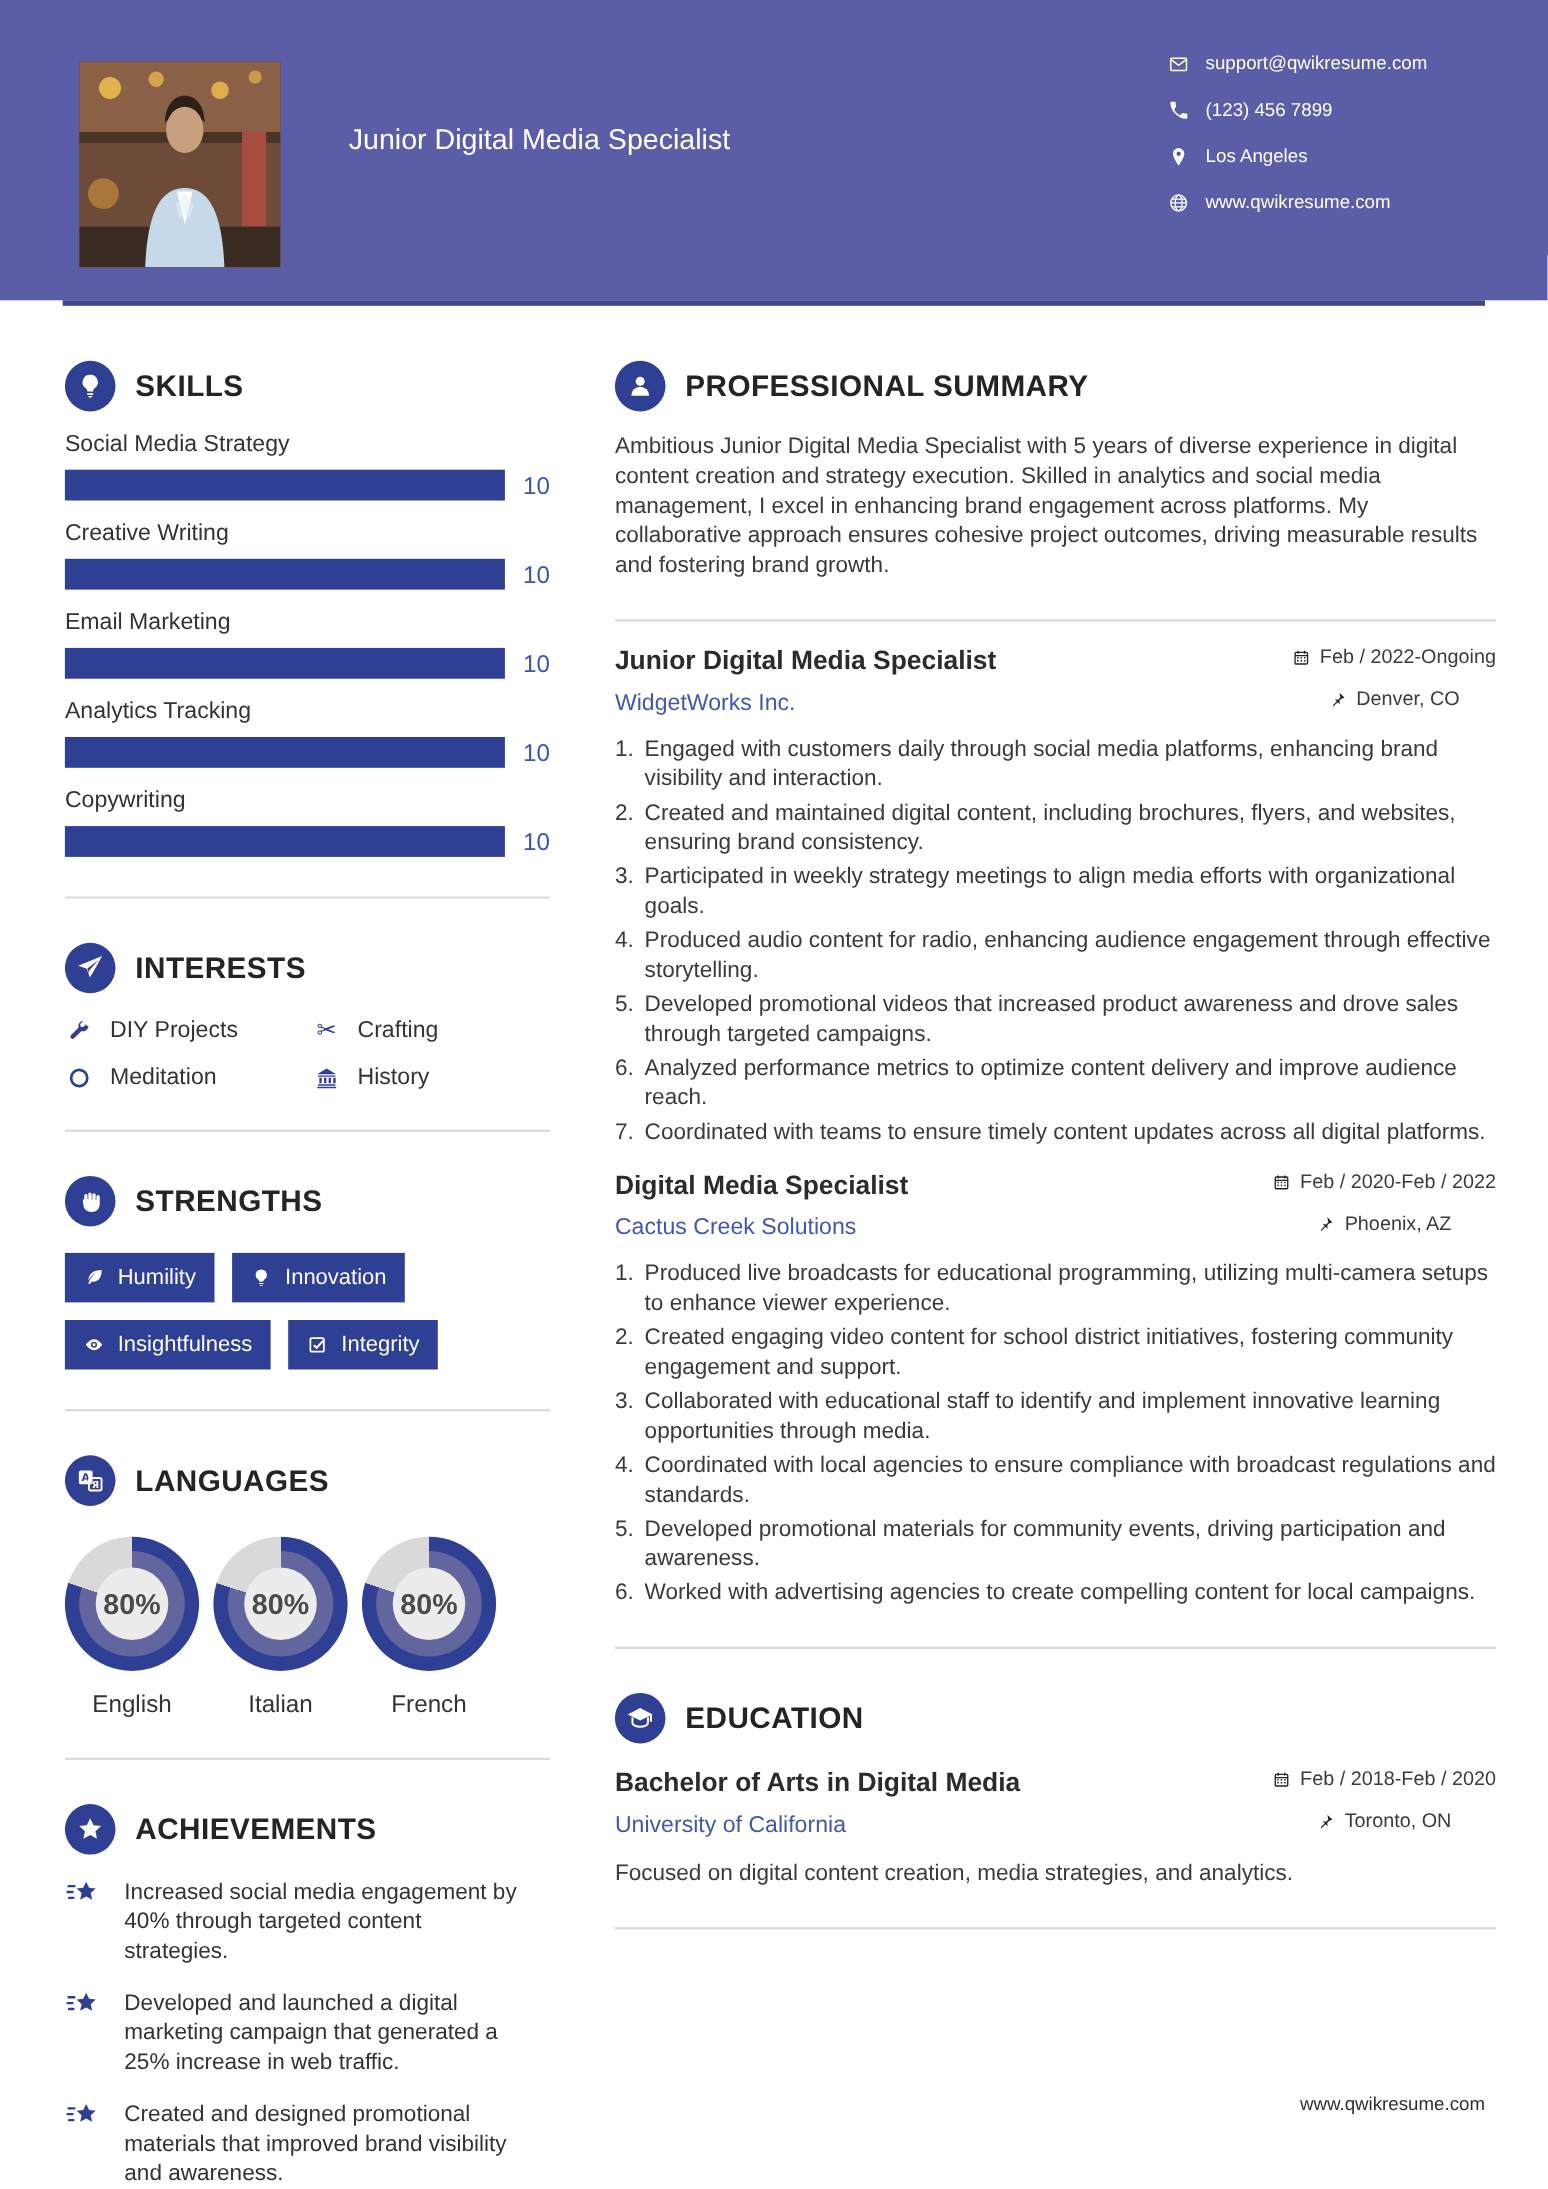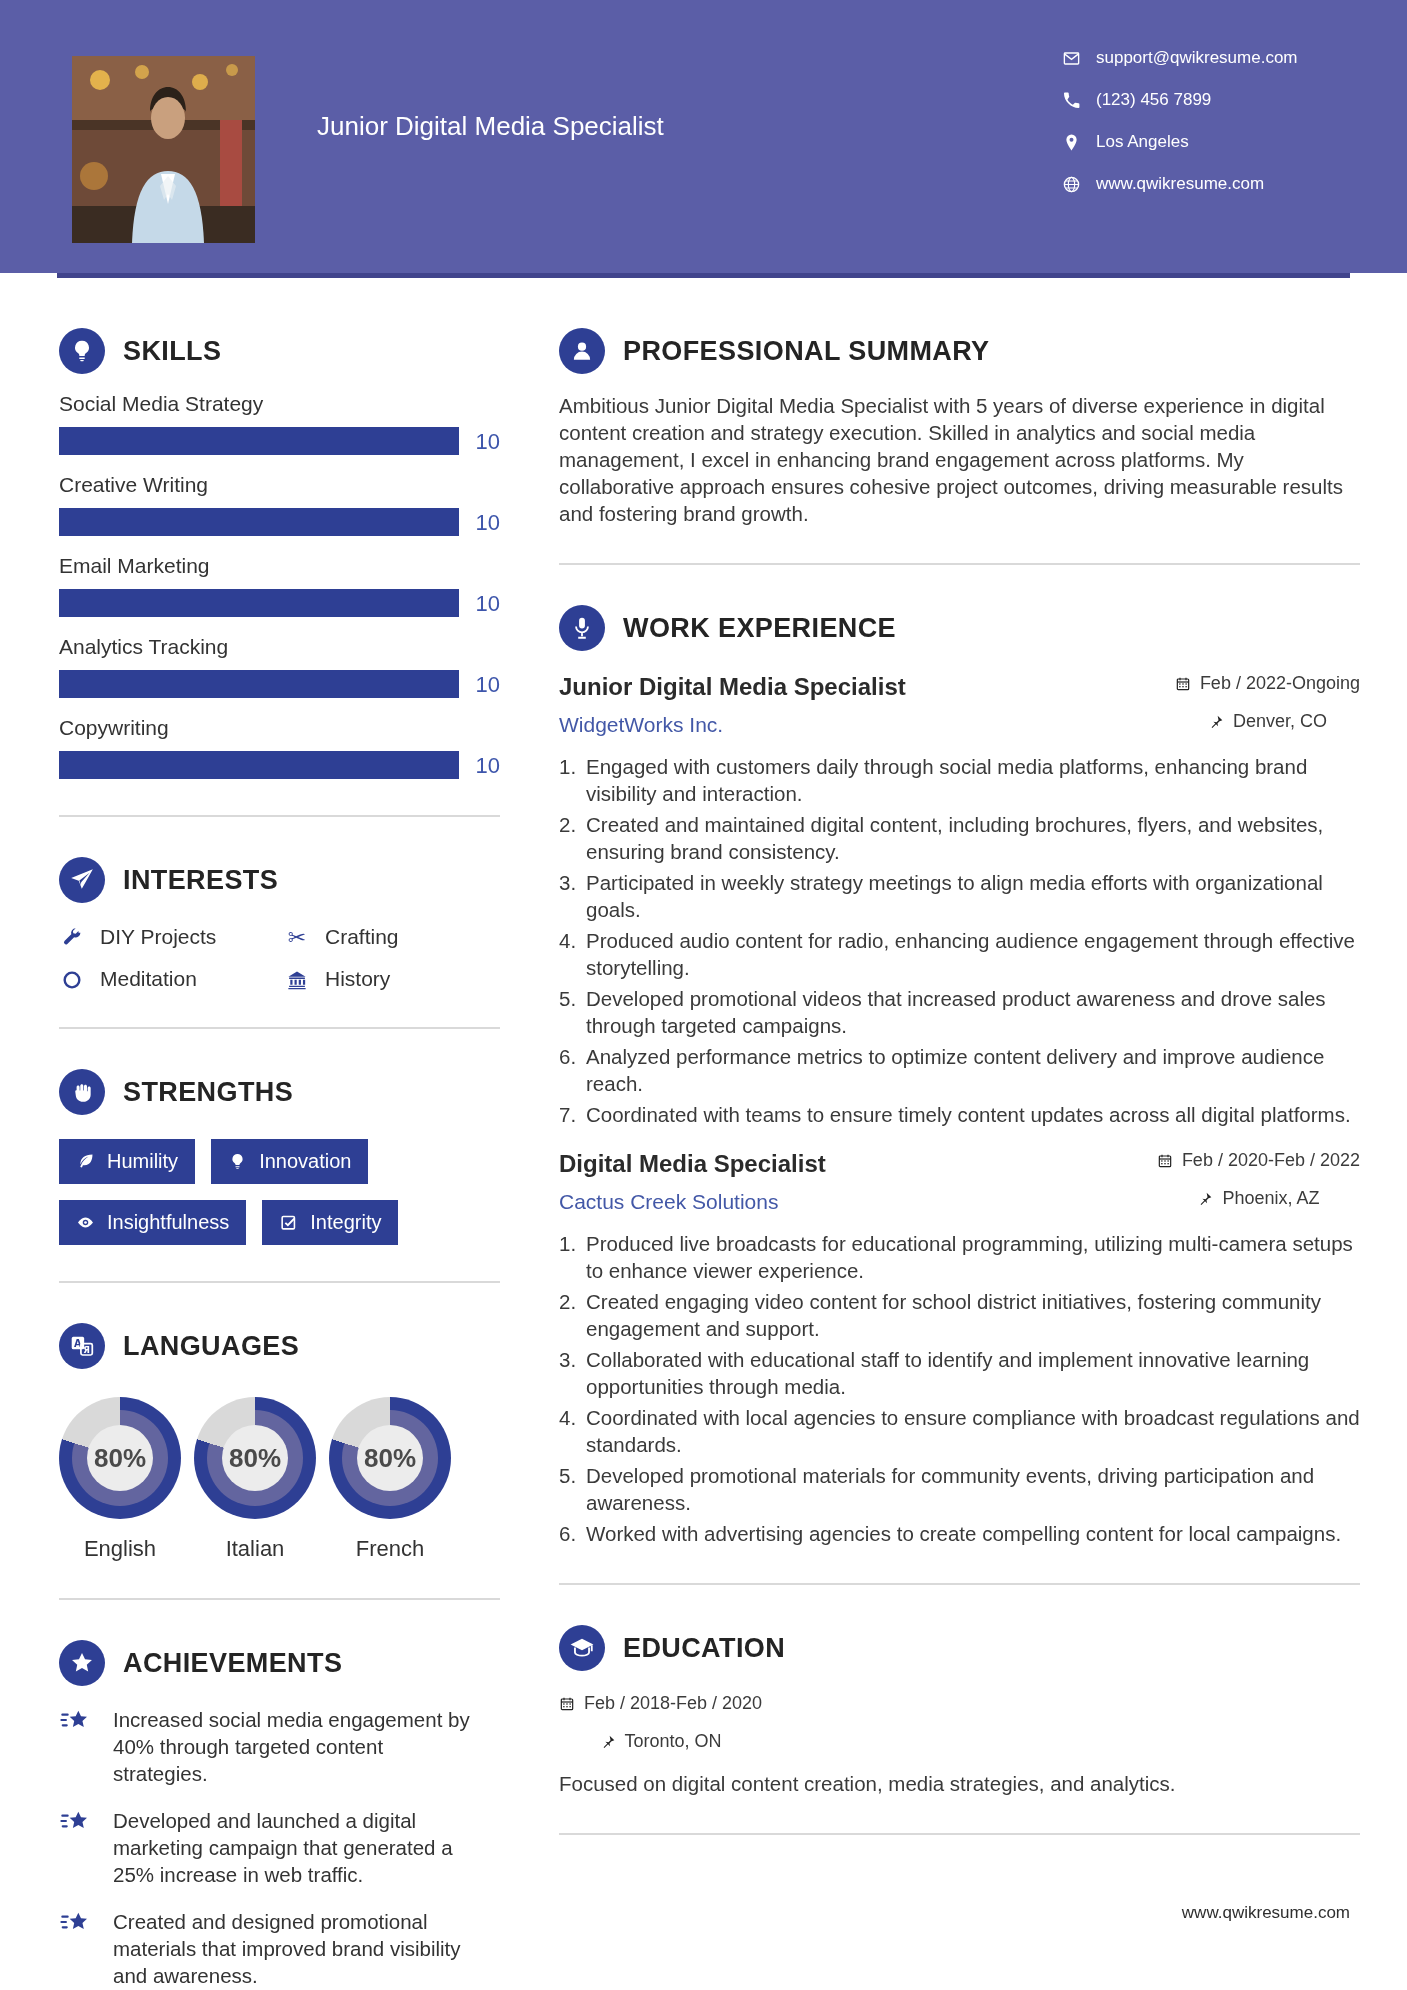--- a/index.html
+++ b/index.html
@@ -417,29 +417,20 @@
             <circle cx="12" cy="8" r="3.8" fill="currentColor"></circle>
             <path fill="currentColor" d="M4.5 20a7.5 7.5 0 0 1 15 0z"></path>
           </svg>
         </span>
       <h2 class="sec-title">PROFESSIONAL SUMMARY</h2>
     </div>
     <p class="summary-text">Ambitious Junior Digital Media Specialist with 5 years of diverse experience in digital content creation and strategy execution. Skilled in analytics and social media management, I excel in enhancing brand engagement across platforms. My collaborative approach ensures cohesive project outcomes, driving measurable results and fostering brand growth.</p>
 
     <hr class="divider">
 
-    <div class="sec-head mt-sec">
-      <span class="sec-icon">
-          <svg viewBox="0 0 24 24">
-            <rect x="9.3" y="2.5" width="5.4" height="10" rx="2.7" fill="currentColor"></rect>
-            <path fill="none" stroke="currentColor" stroke-width="1.7" d="M6.5 10.5a5.5 5.5 0 0 0 11 0M12 16v3.5M8.5 21h7"></path>
-          </svg>
-        </span>
-      <h2 class="sec-title">WORK EXPERIENCE</h2>
-    </div>
     <div>
 
         <section class="job">
           <div class="job-head">
             <div>
               <div class="job-title">Junior Digital Media Specialist</div>
               <div class="job-company">WidgetWorks Inc.</div>
             </div>
             <div class="job-meta">
               <div class="meta-row">
@@ -572,20 +563,24 @@
       <span class="sec-icon">
           <svg viewBox="0 0 24 24">
             <path fill="currentColor" d="M12 3.5L1.5 8.8 12 14l10.5-5.2z"></path>
             <path fill="none" stroke="currentColor" stroke-width="1.7" d="M5.5 11.5v4.6c0 1.6 2.9 3 6.5 3s6.5-1.4 6.5-3v-4.6M21 9.5V15"></path>
           </svg>
         </span>
       <h2 class="sec-title">EDUCATION</h2>
     </div>
     <section class="job">
       <div class="job-head">
+        <div>
+          <div class="job-title">Bachelor of Arts in Digital Media</div>
+          <div class="job-company">University of California</div>
+        </div>
         <div class="job-meta">
           <div class="meta-row">
             <span class="meta-icon">
                 <svg viewBox="0 0 24 24">
                   <rect x="3.5" y="4.5" width="17" height="16" rx="1.5" fill="none" stroke="currentColor" stroke-width="1.8"></rect>
                   <path d="M3.5 9h17" stroke="currentColor" stroke-width="1.8"></path>
                   <path d="M7.5 2.5v4M16.5 2.5v4" stroke="currentColor" stroke-width="1.8"></path>
                   <g fill="currentColor">
                     <rect x="6.3" y="11" width="2" height="2"></rect>
                     <rect x="11" y="11" width="2" height="2"></rect>

